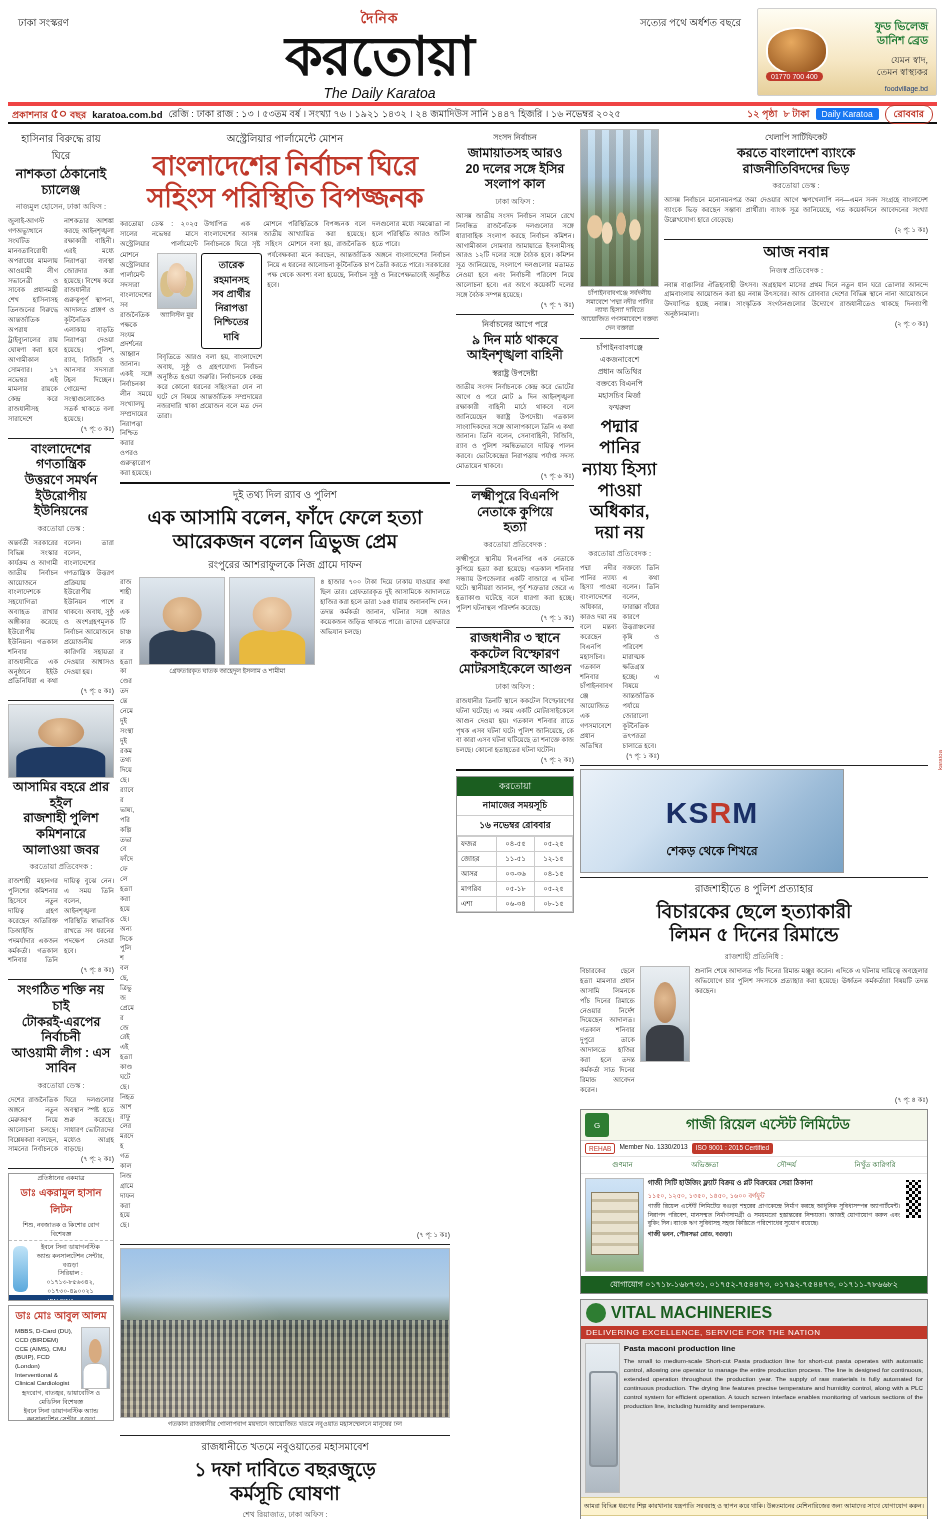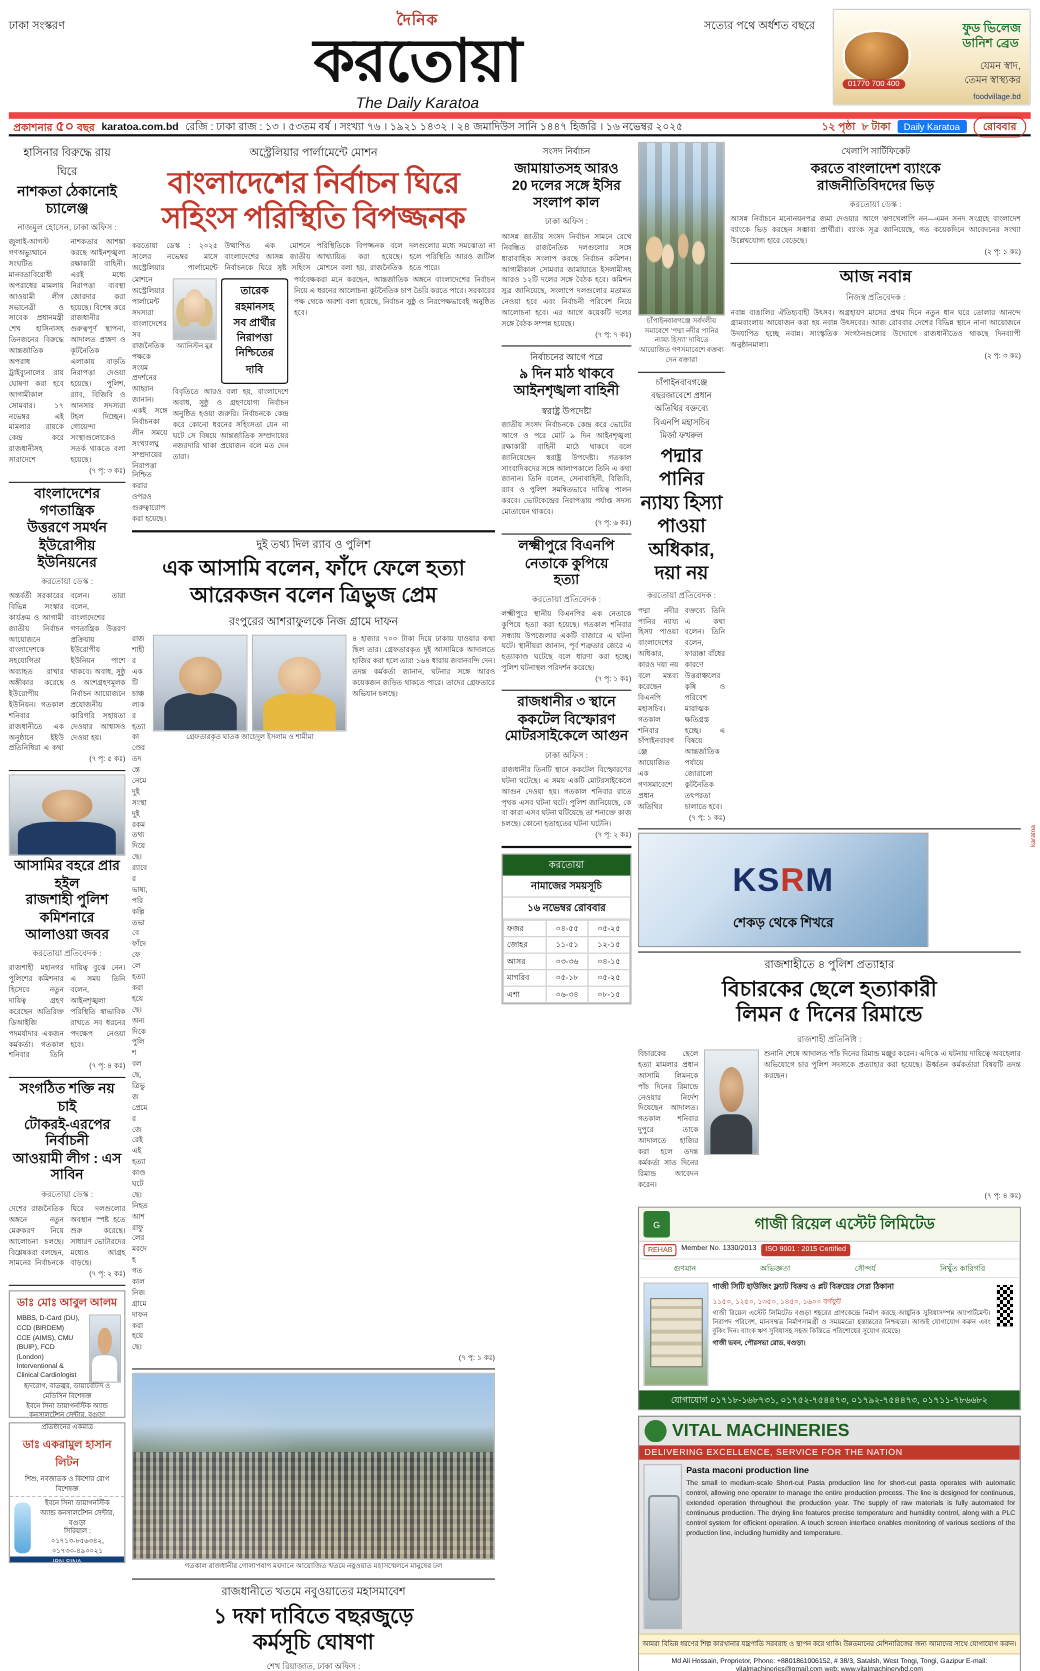--- a/index.html
+++ b/index.html
@@ -29,40 +29,40 @@
   .ad-left .ad-sub { position:absolute; left:56px; top:56px; font-size:9px; color:#1c5e1c; }
   .ad-left .ad-phone {
     position:absolute; left:52px; bottom:4px; font-size:8px; color:#fff; background:#1f7a34;
     padding:1px 6px; border-radius:8px;
   }
   .ad-left .biscuit {
     position:absolute; left:6px; top:22px; width:44px; height:44px; border-radius:50%;
     background:radial-gradient(circle at 35% 35%, #fff3cf, #e2b760 70%, #b5893a);
     border:2px solid #fff;
   }
-  .ad-right .r-title { position:absolute; right:8px; top:10px; font-size:11px; font-weight:bold; color:#1f7a34; line-height:1.3; }
+  .ad-right .r-title { position:absolute; right:8px; top:10px; font-size:11px; font-weight:bold; color:#1f7a34; text-align:right; line-height:1.3; }
   .ad-right .r-sub { position:absolute; right:8px; top:46px; font-size:9px; color:#333; text-align:right; line-height:1.3; }
   .ad-right .bread {
     position:absolute; left:8px; top:18px; width:62px; height:48px; border-radius:30px/22px;
     background:radial-gradient(circle at 40% 30%, #e7a95f, #9a5a22 80%);
     border:2px solid #fff;
   }
   .ad-right .r-phone { position:absolute; left:8px; bottom:14px; font-size:7px; color:#fff; background:#c0392b; padding:1px 5px; border-radius:7px; }
   .ad-right .r-fb { position:absolute; right:8px; bottom:3px; font-size:7px; color:#1b3c7a; }
 
   .brand { flex:1 1 auto; text-align:center; position:relative; }
-  .brand .kicker-left { position:absolute; left:0; top:12px; font-size:10px; color:#222; }
+  .brand .kicker-left { position:absolute; left:10px; top:12px; font-size:10px; color:#222; }
   .brand .kicker-right { position:absolute; right:10px; top:12px; font-size:10px; color:#222; }
   .brand .deinik { font-size:14px; font-weight:bold; color:#c0392b; letter-spacing:1px; margin-top:4px; }
   .brand .logo { font-size:54px; font-weight:bold; line-height:0.95; color:#111; letter-spacing:-1px; }
   .brand .english { font-size:14px; font-style:italic; color:#111; margin-top:2px; }
 
   
   .infobar {
-    display:flex; align-items:center; gap:6px; border-top:6px solid #ef4444; border-bottom:2px solid #111;
+    display:flex; align-items:center; gap:6px; border-top:4px solid #ef4444; border-bottom:2px solid #111;
     padding:3px 4px; margin-top:4px; font-size:9.5px; height:22px;
   }
   .infobar .pub { color:#c0392b; font-weight:bold; }
   .infobar .pub b { font-size:13px; }
   .infobar .site { font-weight:bold; }
   .infobar .meta { flex:1 1 auto; color:#222; }
   .infobar .price { color:#c0392b; font-weight:bold; }
   .infobar .fb { background:#1877f2; color:#fff; padding:1px 6px; border-radius:2px; font-size:8.5px; }
   .infobar .day { border:1px solid #c0392b; color:#c0392b; padding:1px 8px; border-radius:9px; font-weight:bold; }
 
@@ -311,45 +311,45 @@
       <div>
         <h2 class="head-sm" style="white-space:pre-line">সংগঠিত শক্তি নয় চাই
 টোকরই-এরপের নির্বাচনী
 আওয়ামী লীগ : এস সাবিন</h2>
         <div class="byline">করতোয়া ডেস্ক :</div>
         <div class="body-text cols2">দেশের রাজনৈতিক অঙ্গনে নতুন মেরুকরণ নিয়ে আলোচনা চলছে। বিশ্লেষকরা বলছেন, সামনের নির্বাচনকে ঘিরে দলগুলোর অবস্থান স্পষ্ট হতে শুরু করেছে। সাধারণ ভোটারদের মধ্যেও আগ্রহ বাড়ছে।</div>
         <div class="body-text" style="text-align:right">(৭ পৃ: ২ কঃ)</div>
       </div>
       <div class="hl"></div>
 
-      <div class="adbox" style="height:116px; margin-top:4px">
-        <div class="a-title">ডাঃ মোঃ আবুল আলম</div>
-        <div style="display:flex; gap:3px; padding:0 3px">
-          <div class="a-sub" style="flex:1 1 auto; text-align:left; white-space:pre-line">MBBS, D-Card (DU), CCD (BIRDEM)
-CCE (AIMS), CMU (BUIP), FCD (London)
-Interventional &amp; Clinical Cardiologist</div>
-          <div class="doc-photo"></div>
-        </div>
-        <div class="a-sub" style="white-space:pre-line">হৃদরোগ, বাতজ্বর, ডায়াবেটিস ও মেডিসিন বিশেষজ্ঞ</div>
-        <div class="a-sub" style="white-space:pre-line">ইবনে সিনা ডায়াগনস্টিক অ্যান্ড কনসালটেশন সেন্টার, বগুড়া
-সিরিয়াল : ০১৭১৩-৮৫৬৩৪২, ০১৭৩০-৪৯০০২১</div>
-
-      </div>
-
       <div class="adbox" style="height:128px; margin-top:4px">
         <div class="a-sub">প্রতিষ্ঠানের একমাত্র</div>
         <div class="a-title">ডাঃ একরামুল হাসান লিটন</div>
         <div class="a-sub">শিশু, নবজাতক ও কিশোর রোগ বিশেষজ্ঞ</div>
         <div class="mini-rule"></div>
         <div style="display:flex; gap:4px; align-items:center; padding:0 4px">
           <div style="width:30px;height:46px;border-radius:6px;background:linear-gradient(180deg,#bfe3f7,#5aa8dc)"></div>
           <div class="a-sub" style="flex:1 1 auto; white-space:pre-line">ইবনে সিনা ডায়াগনস্টিক অ্যান্ড কনসালটেশন সেন্টার, বগুড়া
 সিরিয়াল : ০১৭১৩-৮৫৬৩৪২, ০১৭৩০-৪৯০০২১</div>
         </div>
         <div class="a-blue">IBN SINA</div>
+      </div>
+
+      <div class="adbox" style="height:116px; margin-top:4px">
+        <div class="a-title">ডাঃ মোঃ আবুল আলম</div>
+        <div style="display:flex; gap:3px; padding:0 3px">
+          <div class="a-sub" style="flex:1 1 auto; text-align:left; white-space:pre-line">MBBS, D-Card (DU), CCD (BIRDEM)
+CCE (AIMS), CMU (BUIP), FCD (London)
+Interventional &amp; Clinical Cardiologist</div>
+          <div class="doc-photo"></div>
+        </div>
+        <div class="a-sub" style="white-space:pre-line">হৃদরোগ, বাতজ্বর, ডায়াবেটিস ও মেডিসিন বিশেষজ্ঞ</div>
+        <div class="a-sub" style="white-space:pre-line">ইবনে সিনা ডায়াগনস্টিক অ্যান্ড কনসালটেশন সেন্টার, বগুড়া
+সিরিয়াল : ০১৭১৩-৮৫৬৩৪২, ০১৭৩০-৪৯০০২১</div>
+
       </div>
     </div>
 
     <div class="col-b">
       <div class="kicker">অস্ট্রেলিয়ার পার্লামেন্টে মোশন</div>
       <h1 class="head-lg" style="white-space:pre-line">বাংলাদেশের নির্বাচন ঘিরে
 সহিংস পরিস্থিতি বিপজ্জনক</h1>
 
       <div class="body-text cols4" style="margin-bottom:2px">করতোয়া ডেস্ক : ২০২৫ সালের নভেম্বর মাসে অস্ট্রেলিয়ার পার্লামেন্টে উত্থাপিত এক মোশনে বাংলাদেশের আসন্ন জাতীয় নির্বাচনকে ঘিরে সৃষ্ট সহিংস পরিস্থিতিকে বিপজ্জনক বলে আখ্যায়িত করা হয়েছে। মোশনে বলা হয়, রাজনৈতিক দলগুলোর মধ্যে সমঝোতা না হলে পরিস্থিতি আরও জটিল হতে পারে।</div>
 
@@ -480,21 +480,21 @@
         </table>
       </div>
     </div>
 
     <div class="col-d">
       <div style="display:flex; gap:5px">
         <div style="width:230px">
           <div class="photo ph-stage" style="height:158px"></div>
           <div class="cap">চাঁপাইনবাবগঞ্জে সর্বদলীয় সমাবেশে 'পদ্মা নদীর পানির ন্যায্য হিস্যা' দাবিতে আয়োজিত গণসমাবেশে বক্তব্য দেন বক্তারা</div>
           <div class="hl"></div>
-          <div class="kicker" style="font-size:7.5px">চাঁপাইনবাবগঞ্জে বছরজাবেশে প্রধান অতিথির বক্তব্যে বিএনপি মহাসচিব মির্জা ফখরুল</div>
+          <div class="kicker" style="font-size:7.5px">চাঁপাইনবাবগঞ্জে একজনাবেশে প্রধান অতিথির বক্তব্যে বিএনপি মহাসচিব মির্জা ফখরুল</div>
           <h1 class="head-md" style="font-size:17px">পদ্মার পানির ন্যায্য হিস্যা
 পাওয়া অধিকার, দয়া নয়</h1>
           <div class="byline">করতোয়া প্রতিবেদক :</div>
           <div class="body-text cols2">পদ্মা নদীর পানির ন্যায্য হিস্যা পাওয়া বাংলাদেশের অধিকার, কারও দয়া নয় বলে মন্তব্য করেছেন বিএনপি মহাসচিব। গতকাল শনিবার চাঁপাইনবাবগঞ্জে আয়োজিত এক গণসমাবেশে প্রধান অতিথির বক্তব্যে তিনি এ কথা বলেন। তিনি বলেন, ফারাক্কা বাঁধের কারণে উত্তরাঞ্চলের কৃষি ও পরিবেশ মারাত্মক ক্ষতিগ্রস্ত হচ্ছে। এ বিষয়ে আন্তর্জাতিক পর্যায়ে জোরালো কূটনৈতিক তৎপরতা চালাতে হবে।</div>
           <div class="body-text" style="text-align:right">(৭ পৃ: ১ কঃ)</div>
         </div>
         <div style="flex:1 1 auto">
           <div class="kicker" style="font-size:8px">খেলাপি সার্টিফিকেট</div>
           <h2 class="head-sm" style="white-space:pre-line">করতে বাংলাদেশ ব্যাংকে
 রাজনীতিবিদদের ভিড়</h2>

